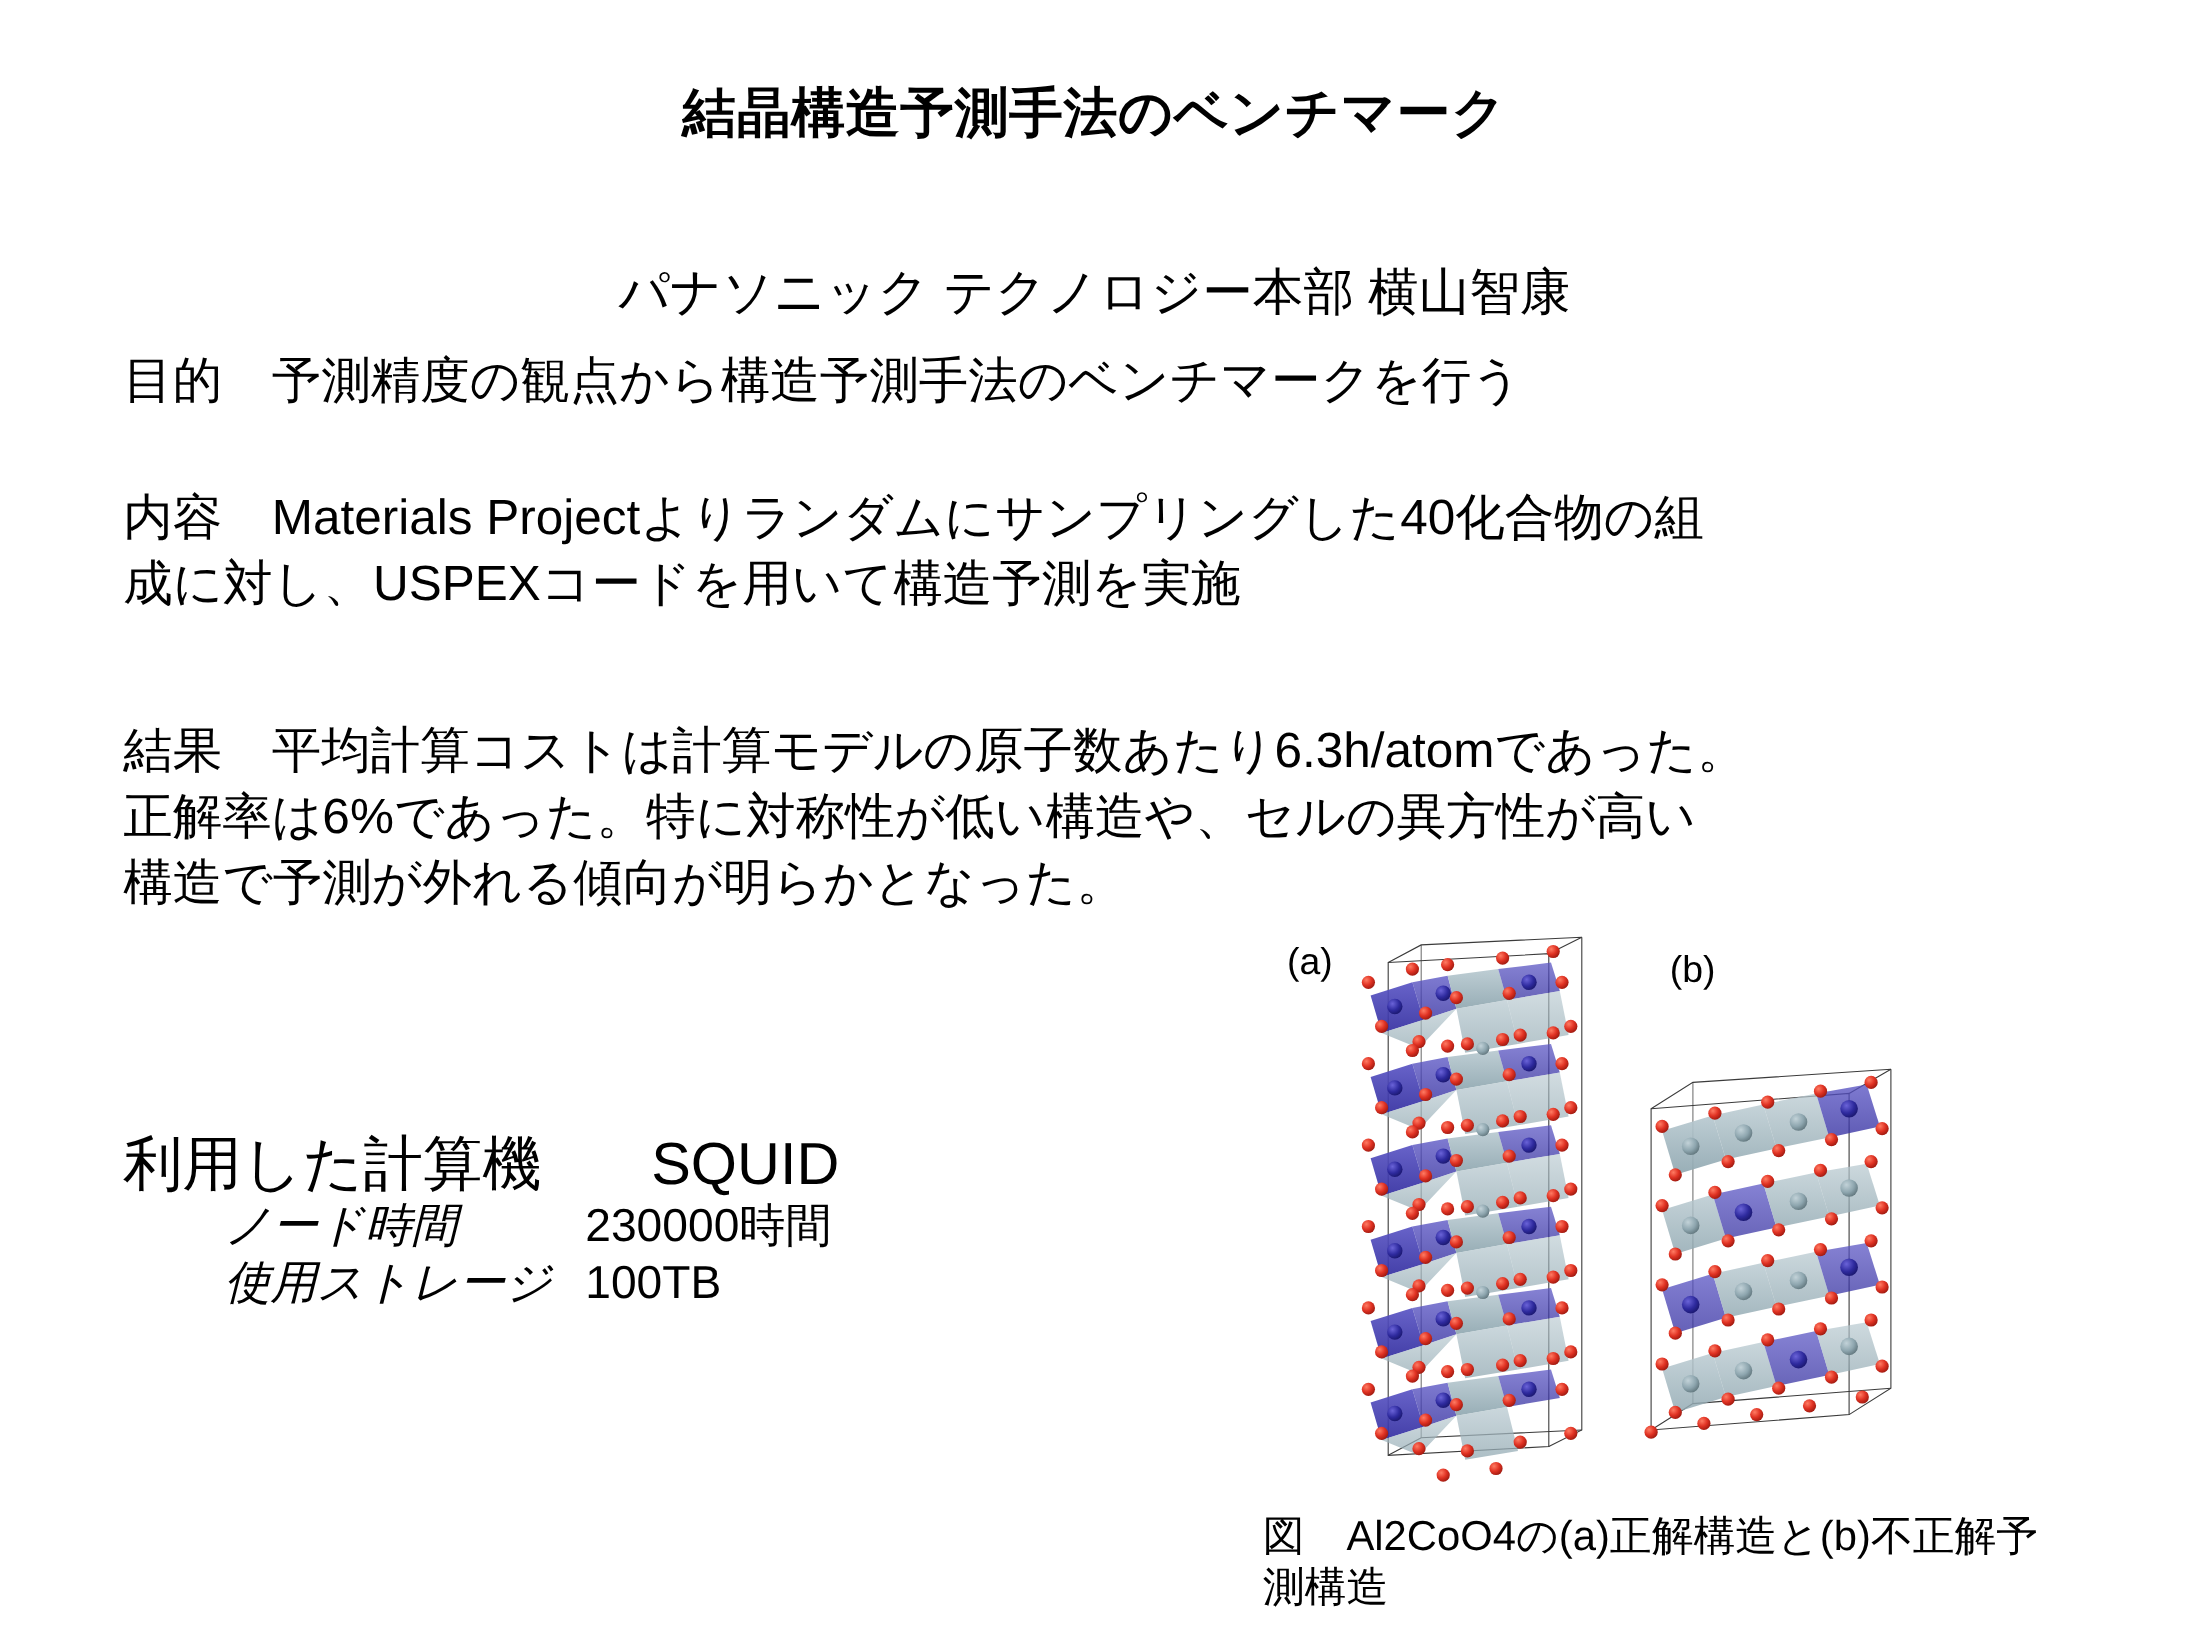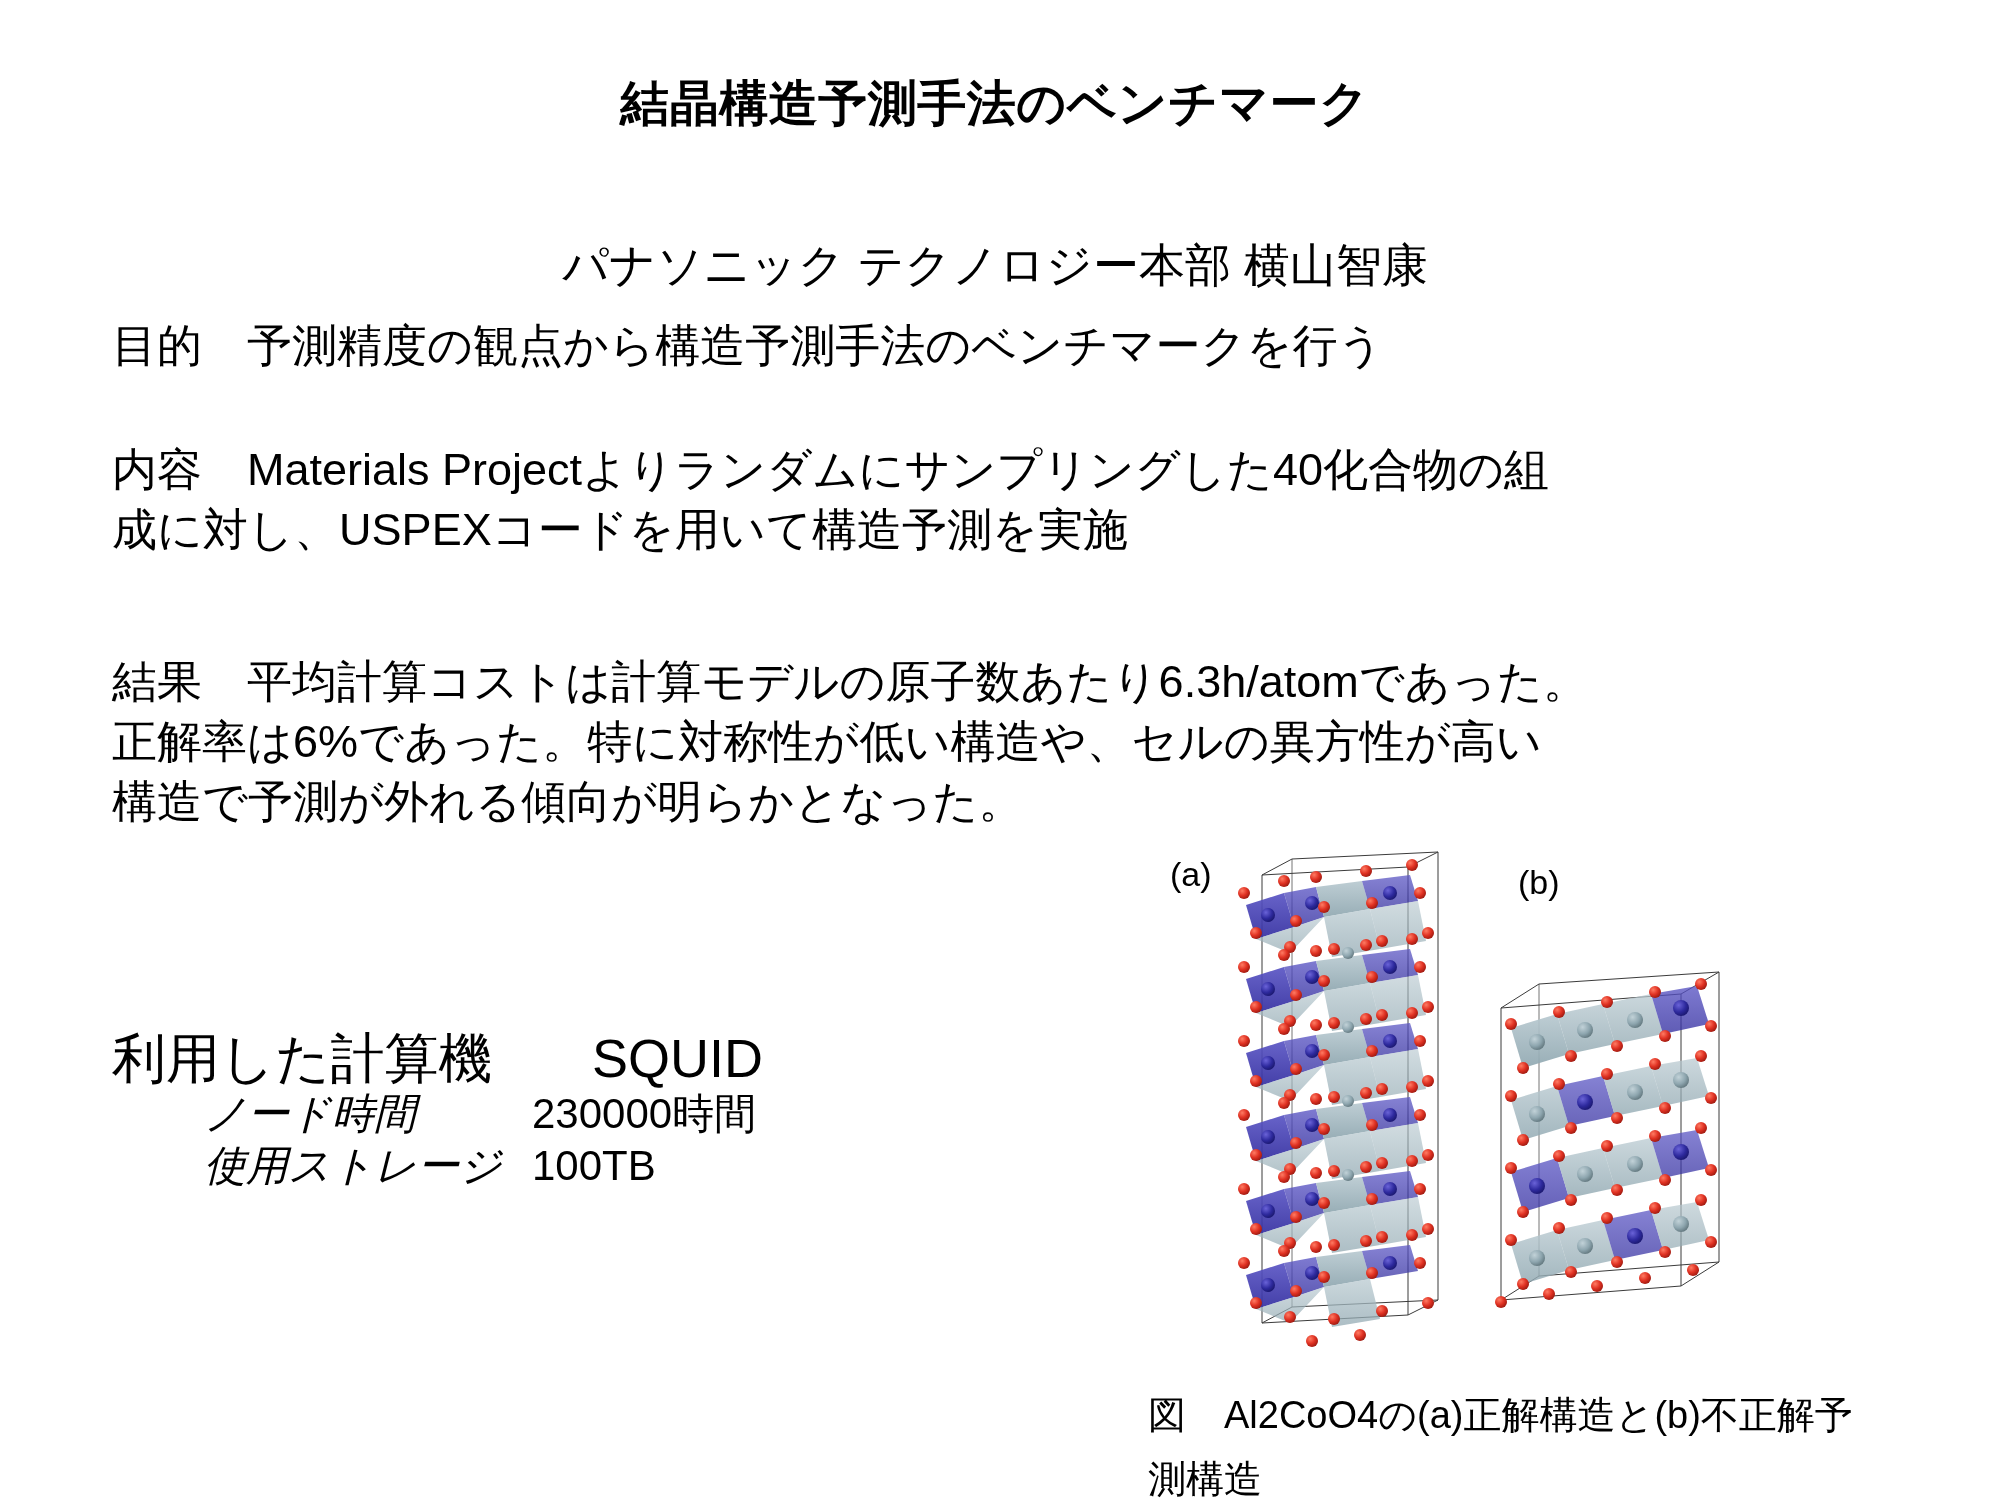--- a/index.html
+++ b/index.html
@@ -118,21 +118,21 @@
 
   .caption {
     position: absolute;
     left: 1148px;
     top: 1374px;
     width: 760px;
     font-size: 38px;
     line-height: 1.22;
     font-weight: 400;
   }
-  .caption .cap-line { display: block; margin-top: 18px; }
+  .caption .cap-line { display: block; }
 </style>
 </head>
 <body>
 
 <div class="slide">
 
   <div class="title">結晶構造予測手法のベンチマーク</div>
 
   <div class="subtitle">パナソニック テクノロジー本部 横山智康</div>
 

